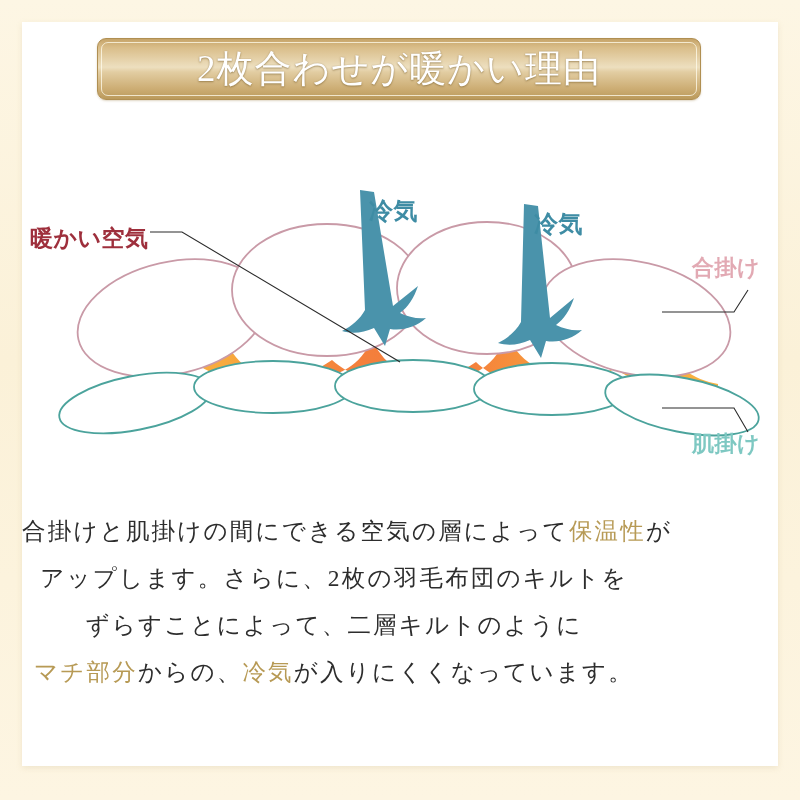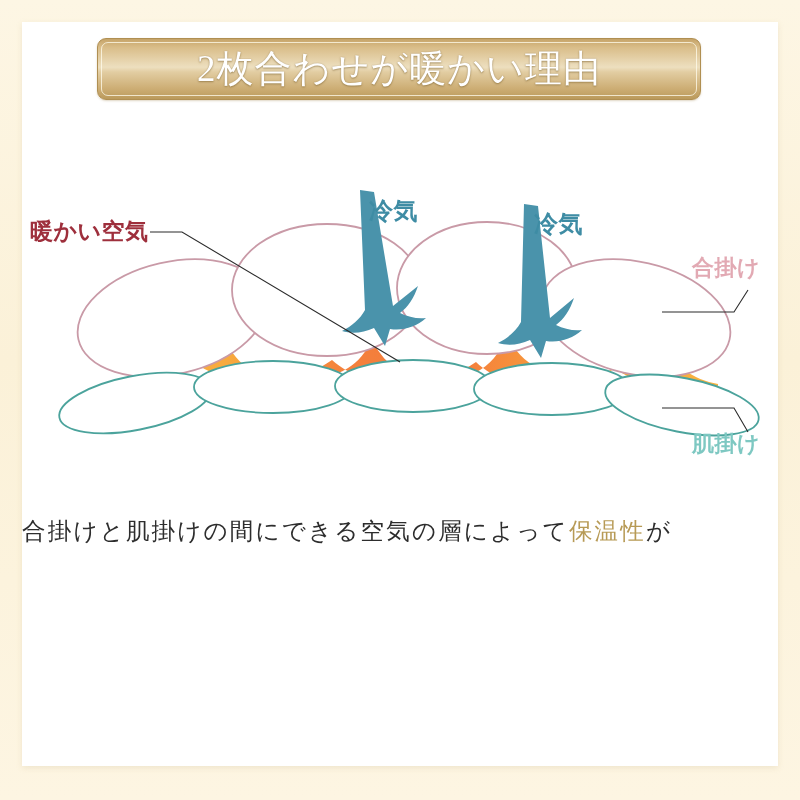--- a/index.html
+++ b/index.html
@@ -85,21 +85,21 @@
   #diagram svg { display: block; }
 
   .lbl {
     position: absolute;
     font-family: "Liberation Sans","DejaVu Sans", sans-serif;
     font-weight: 700;
     white-space: nowrap;
     line-height: 1;
   }
   #lbl-warm {
-    left: 30px; top: 220px;
+    left: 30px; top: 227px;
     font-size: 23px;
     color: #9e2f3c;
     letter-spacing: 0.5px;
   }
   #lbl-cold-1 {
     left: 369px; top: 199px;
     font-size: 24px;
     color: #3e8ca4;
     letter-spacing: 0.5px;
   }
@@ -247,15 +247,18 @@
   </div>
 
   <div class="lbl" id="lbl-warm">暖かい空気</div>
   <div class="lbl" id="lbl-cold-1">冷気</div>
   <div class="lbl" id="lbl-cold-2">冷気</div>
   <div class="lbl" id="lbl-aigake">合掛け</div>
   <div class="lbl" id="lbl-hadagake">肌掛け</div>
 
   <div id="body-text">
     <div class="bline"><span>合掛けと肌掛けの間にできる空気の層によって</span><span class="hi">保温性</span><span>が</span></div>
+    <div class="bline"><span>アップします。さらに、2枚の羽毛布団のキルトを</span></div>
+    <div class="bline"><span>ずらすことによって、二層キルトのように</span></div>
+    <div class="bline"><span class="hi">マチ部分</span><span>からの、</span><span class="hi">冷気</span><span>が入りにくくなっています。</span></div>
   </div>
 
 </div>
 
 </body></html>

